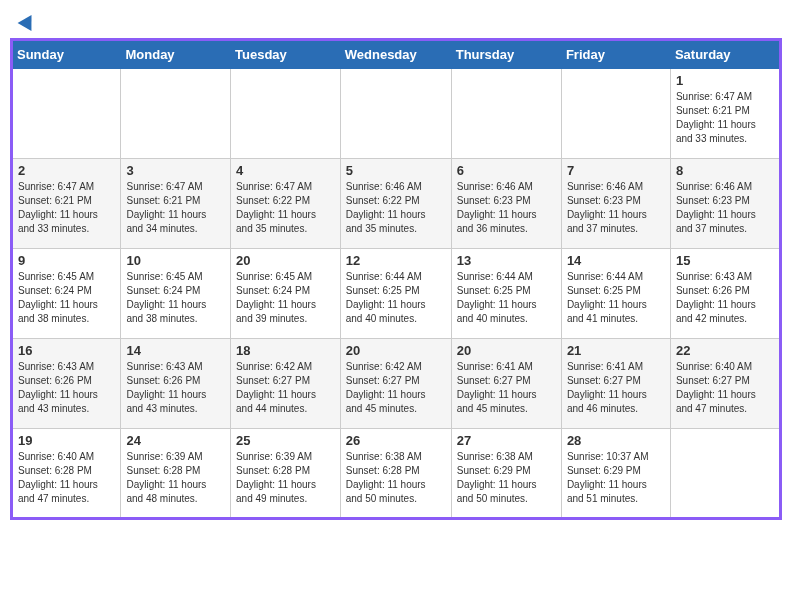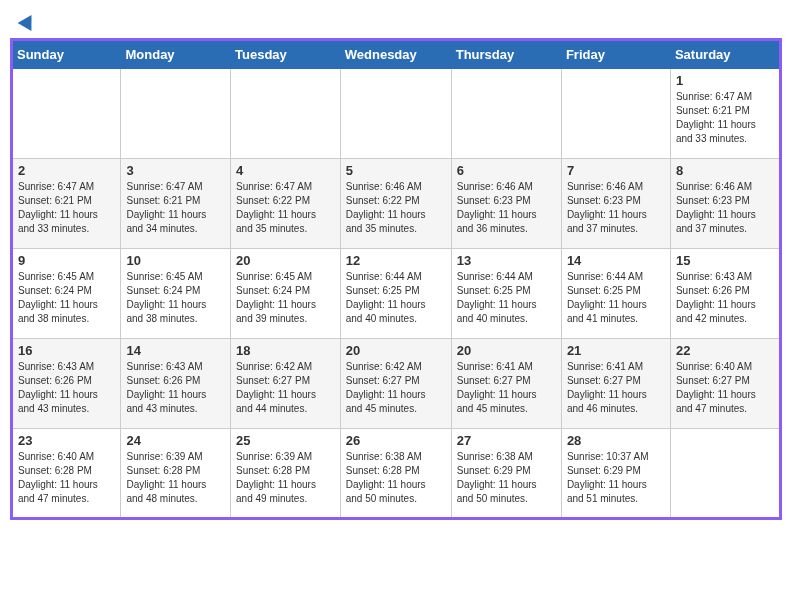--- a/index.html
+++ b/index.html
@@ -300,21 +300,21 @@
         <td>
           <span class="day-num">22</span>
           <div class="day-info" style="white-space: pre-line;">Sunrise: 6:40 AM
 Sunset: 6:27 PM
 Daylight: 11 hours
 and 47 minutes.</div>
         </td>
       </tr>
       <tr class="row-odd">
         <td>
-          <span class="day-num">23</span>
+          <span class="day-num">19</span>
           <div class="day-info" style="white-space: pre-line;">Sunrise: 6:40 AM
 Sunset: 6:28 PM
 Daylight: 11 hours
 and 47 minutes.</div>
         </td>
         <td>
           <span class="day-num">24</span>
           <div class="day-info" style="white-space: pre-line;">Sunrise: 6:39 AM
 Sunset: 6:28 PM
 Daylight: 11 hours

